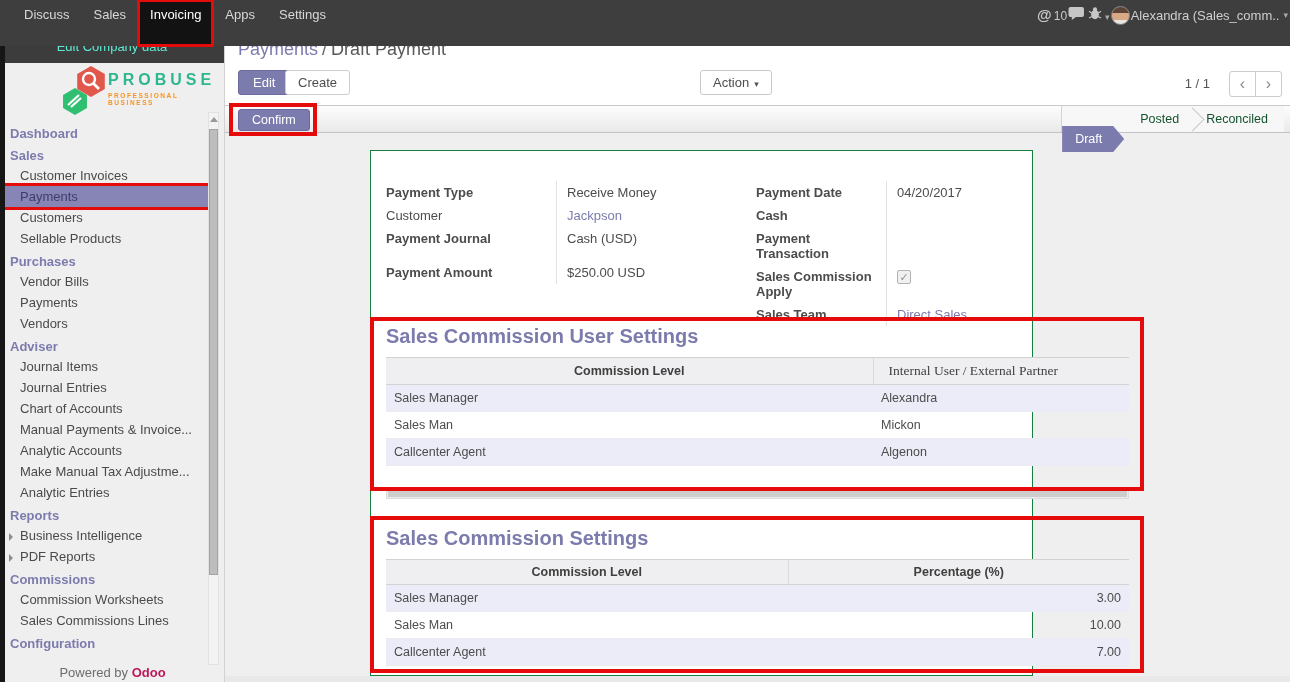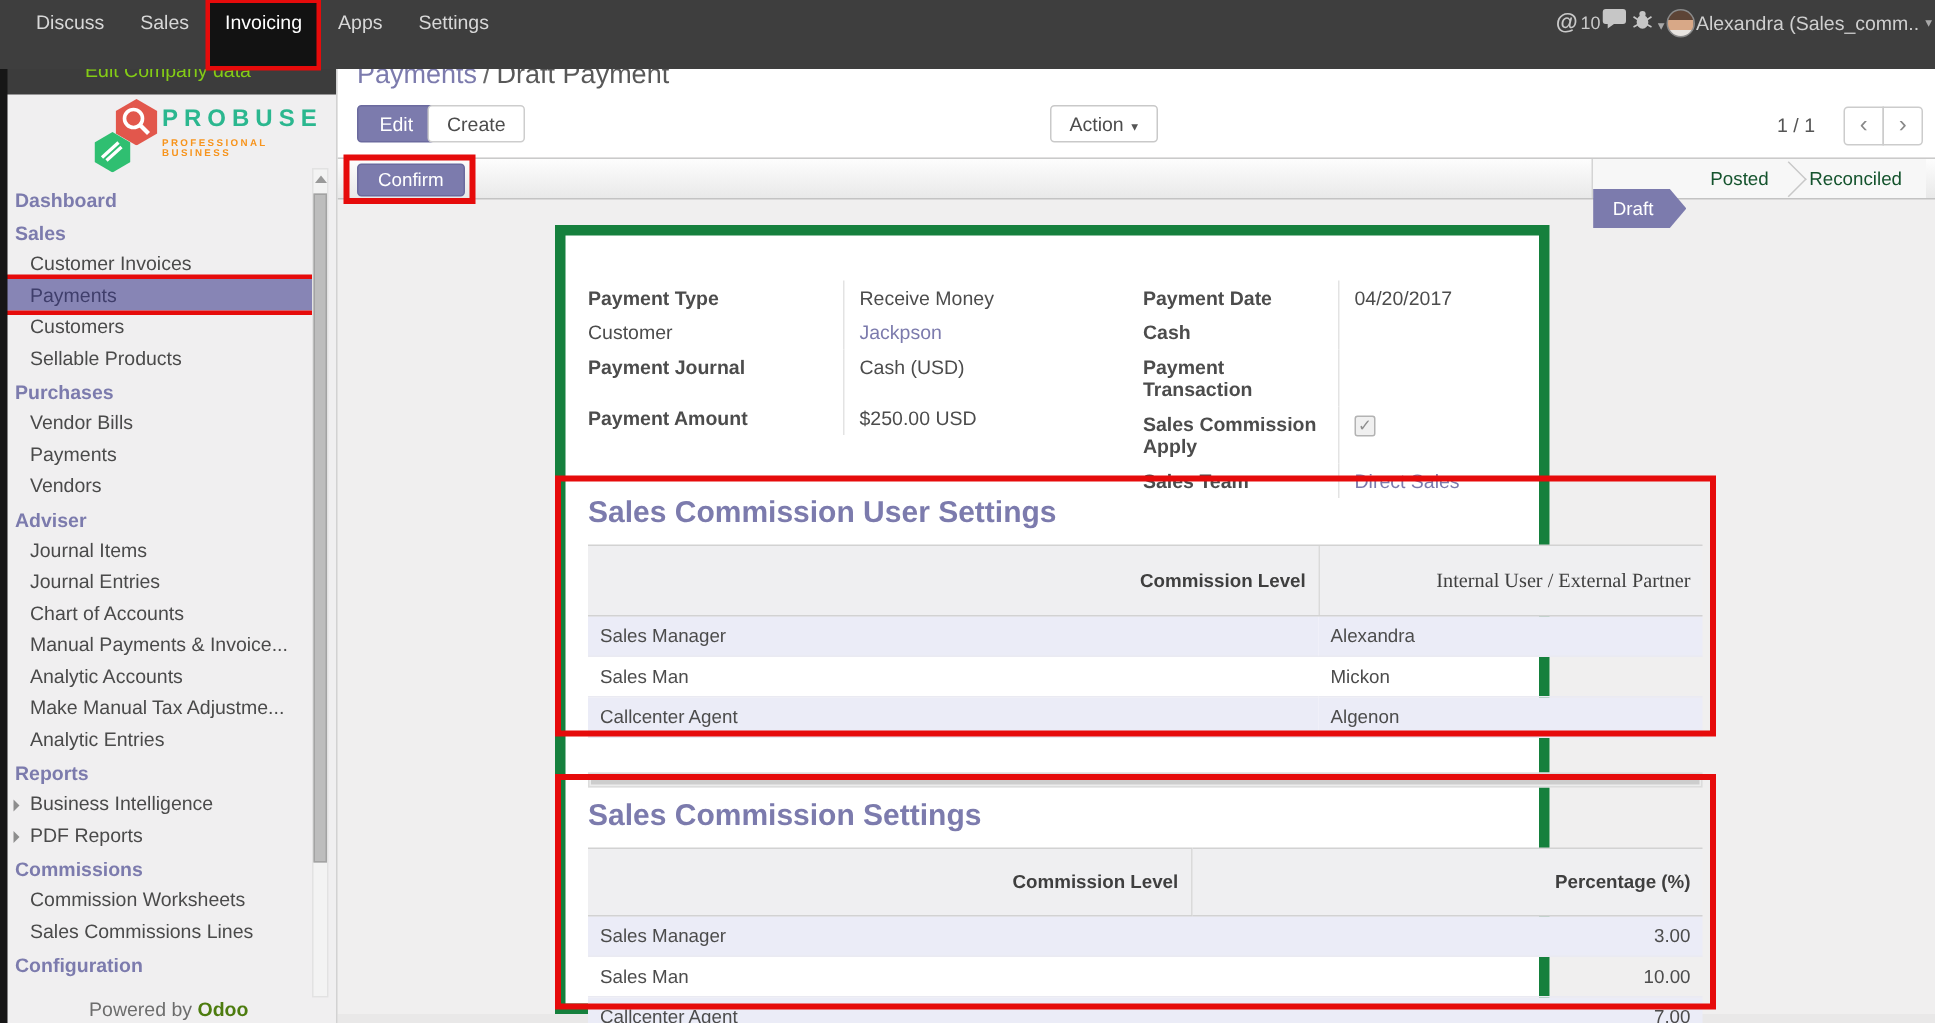--- a/index.html
+++ b/index.html
@@ -18,39 +18,39 @@
   .systray { position:absolute; right:2px; top:0; height:30px; display:flex; align-items:center; gap:1px; color:#c9c9c9; }
   .mention { font-size:15px; font-weight:bold; }
   .mention-count { font-size:12px; margin-left:2px; font-weight:normal; }
   .tray-caret { font-size:9px; color:#a9a9a9; margin-left:3px; }
   .avatar { width:19px; height:19px; border-radius:50%; border:1px solid #8a8a8a; background:linear-gradient(#5d4436 0 36%, #d8a887 36% 78%, #e8e4e0 78%); }
   .user-name { font-size:13px; color:#cfcfcf; white-space:nowrap; }
 
   
   .left-edge { position:absolute; left:0; top:30px; width:5px; height:652px; background:#161616; z-index:6; }
   .sidebar { position:absolute; left:0; top:30px; width:225px; height:652px; background:#f0eff0; border-right:1px solid #d2d2d2; z-index:5; }
-  .company-bar { height:33px; background:#3c3c3c; color:#84cc16; font-size:13px; line-height:33px; text-align:center; cursor:pointer; }
+  .company-bar { height:33px; background:#3c3c3c; color:#5eead4; font-size:13px; line-height:33px; text-align:center; cursor:pointer; }
   .logo-row { position:relative; height:58px; }
   .hex { position:absolute; }
   .hex-red { left:76px; top:3px; width:30px; height:31px; background:#e2574c; clip-path:polygon(50% 0,96% 26%,96% 74%,50% 100%,4% 74%,4% 26%); }
   .hex-green { left:62px; top:25px; width:26px; height:27px; background:#2fbf71; clip-path:polygon(50% 0,96% 26%,96% 74%,50% 100%,4% 74%,4% 26%); }
   .brand-text { position:absolute; left:108px; top:8px; }
   .brand-name { font-size:16px; font-weight:bold; letter-spacing:4px; color:#2bb78f; }
   .brand-tagline { font-size:6.5px; letter-spacing:1.6px; color:#f7941d; font-weight:bold; margin-top:3px; }
   .nav { width:210px; margin-top:2px; }
   .nav-header { font-weight:bold; color:#7c7bad; font-size:13px; padding:2px 10px 2px 10px; margin-top:3px; cursor:pointer; }
   .nav-item { color:#4a4a4a; font-size:13px; padding:3px 8px 3px 20px; position:relative; cursor:pointer; white-space:nowrap; }
   .nav-item.selected { background:#8785b5; color:#3f3e6b; outline:3px solid #e60b0b; outline-offset:0; }
   .tri { position:absolute; left:9px; top:8px; width:0; height:0; border-top:4px solid transparent; border-bottom:4px solid transparent; border-left:4px solid #8d8d8d; }
   .sb-track { position:absolute; right:5px; top:82px; width:11px; height:553px; background:#f3f3f3; border:1px solid #e2e2e2; }
   .sb-up, .sb-down { position:absolute; left:1px; width:0; height:0; border-left:4px solid transparent; border-right:4px solid transparent; }
   .sb-up { top:4px; border-bottom:5px solid #9a9a9a; }
   .sb-thumb { position:absolute; left:0px; top:16px; width:9px; height:446px; background:#bdbdbd; border:1px solid #a3a3a3; cursor:grab; }
   .powered { position:absolute; bottom:2px; width:225px; text-align:center; font-size:13px; color:#6d6d6d; }
-  .powered .odoo { color:#4d7c0f; font-weight:bold; cursor:pointer; }
+  .powered .odoo { color:#be185d; font-weight:bold; cursor:pointer; }
 
   
   .control-panel { position:absolute; left:225px; top:30px; width:1065px; height:75px; background:#fff; z-index:4; }
   .breadcrumb { position:absolute; left:13px; top:9px; font-size:18px; }
   .bc-parent { color:#7c7bad; cursor:pointer; }
   .bc-sep { color:#666; margin:0 4px; }
   .bc-current { color:#585858; }
   .btn { display:inline-block; font-size:13px; border-radius:3px; cursor:pointer; }
   .btn-edit { position:absolute; left:13px; top:40px; background:#7c7bad; border:1px solid #6b6a9e; color:#fff; padding:4px 14px; }
   .btn-create { position:absolute; left:60px; top:40px; background:#fff; border:1px solid #cdcdcd; color:#4c4c4c; padding:4px 12px; }
@@ -64,37 +64,37 @@
 
   
   .statusbar { position:absolute; left:225px; top:105px; width:1065px; height:28px; background:linear-gradient(#fdfdfd,#e9e9e9); border-top:1px solid #cacaca; border-bottom:1px solid #c3c3c3; z-index:4; }
   .btn-confirm { position:absolute; left:13px; top:3px; background:#7c7bad; border:1px solid #6b6a9e; color:#fff; padding:3px 13px; font-size:12.5px; }
   .stages { position:absolute; right:6px; top:0; height:26px; display:flex; align-items:center; background:#f7f7f7; border-left:1px solid #d4d4d4; }
   .stage { font-size:12.5px; color:#14532d; padding:0 16px; line-height:26px; cursor:pointer; white-space:nowrap; }
   .stage.active { background:#7c7bad; color:#fff; padding:0 22px 0 13px; clip-path:polygon(0 0, calc(100% - 11px) 0, 100% 50%, calc(100% - 11px) 100%, 0 100%);margin-top:40px; }
   .stage-sep { width:17px; height:17px; border-top:1px solid #c8c8c8; border-right:1px solid #c8c8c8; transform:rotate(45deg); margin:0 -11px 0 -11px; flex:none; }
 
   
-  .sheet { position:absolute; left:370px; top:150px; width:663px; height:526px; background:#fff; border:7px solid #15803d; z-index:3; }
+  .sheet { position:absolute; left:370px; top:150px; width:663px; height:526px; background:#fff; border:1px solid #15803d; z-index:3; }
   .fgroup { position:absolute; display:grid; font-size:13px; }
   .fg-left { left:15px; top:30px; grid-template-columns:170px 190px; }
   .fg-right { left:385px; top:30px; grid-template-columns:130px 215px; }
   .flabel { padding:4px 6px 4px 0; color:#4c4c4c; }
   .flabel.bold { font-weight:bold; }
   .fvalue { border-left:1px solid #e3e3e3; padding:4px 0 4px 10px; min-height:22px; color:#4c4c4c; }
   .flabel.gap, .fvalue.gap { padding-top:15px; }
   .link { color:#7c7bad; cursor:pointer; }
   .checkbox { display:inline-block; width:14px; height:14px; background:#f0f0f0; border:1px solid #b3b3b3; border-radius:2px; color:#8f8f8f; font-size:11px; line-height:12px; text-align:center; cursor:pointer; }
 
   .section { position:absolute; left:15px; width:743px; }
   .s1 { top:174px; }
   .s2 { top:376px; }
   .sec-title { font-size:20px; font-weight:bold; color:#7c7bad; margin-bottom:9px; }
   table.ctable { border-collapse:collapse; width:743px; table-layout:fixed; }
-  .ctable th { background:#efeff1; border-top:1px solid #d2d2d2; border-bottom:1px solid #d2d2d2; font-size:12.5px; font-weight:bold; text-align:right; padding:15px 8px; color:#3f3f3f; }
+  .ctable th { background:#efeff1; border-top:1px solid #d2d2d2; border-bottom:1px solid #d2d2d2; font-size:12.5px; font-weight:bold; text-align:center; padding:5px 8px; color:#3f3f3f; }
   .ctable th.c2 { border-left:1px solid #dadada; }
   .ctable td { padding:6px 8px; font-size:12.5px; color:#4c4c4c; border-bottom:1px solid #eaeaf2; }
   .ctable tr.alt td { background:#ebecf7; }
   .t1 col.c1 { width:487px; } .t1 col.c2 { width:256px; }
   .t2 col.c1 { width:402px; } .t2 col.c2 { width:341px; }
   .t1 th.c2 { font-family:"Liberation Serif", serif; font-weight:normal; font-size:13.5px; }
   .t1 th.c2 .hdr-shift { display:inline-block; white-space:nowrap; margin-left:-56px; }
   .t2 td.c2 { text-align:right; }
   .hscroll { margin-top:23px; height:10px; background:#ececec; border:1px solid #dcdcdc; position:relative; }
   .hthumb { position:absolute; left:1px; right:1px; top:1px; bottom:1px; background:#cdcdcd; cursor:grab; }

